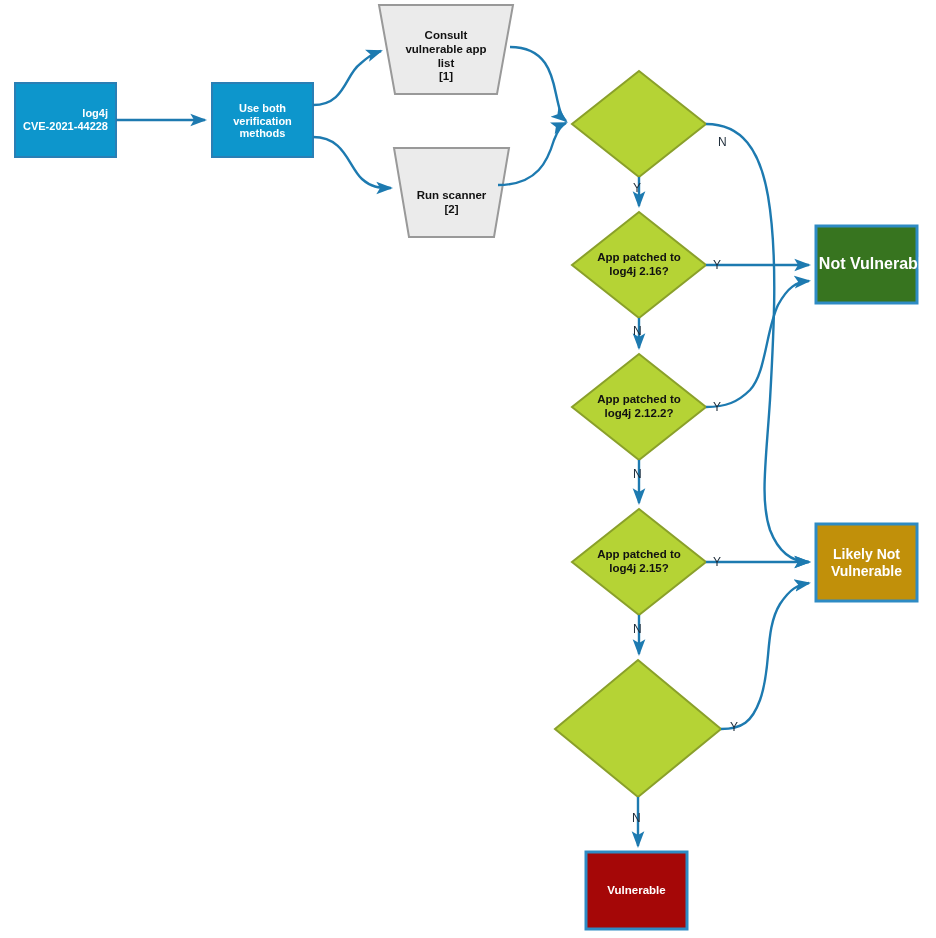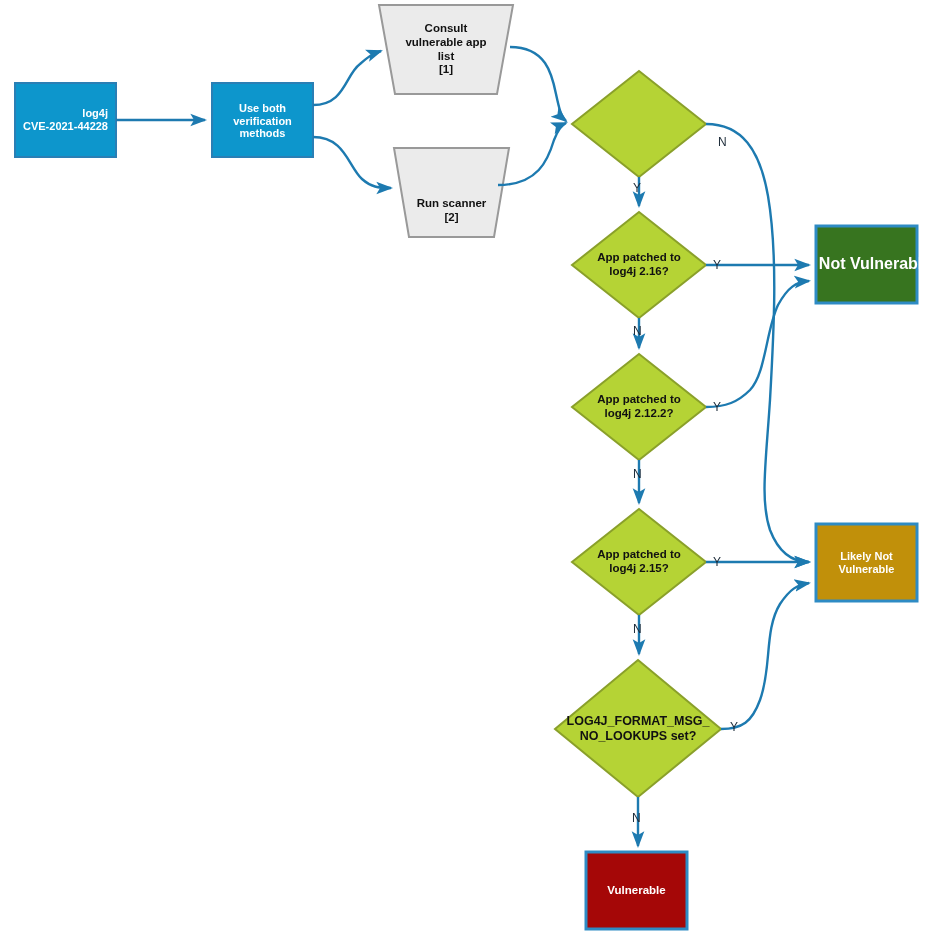--- a/index.html
+++ b/index.html
@@ -115,44 +115,42 @@
     </g>
   </svg>
 
   <div class="node-label label-white" style="left:15px; top:83px; width:101px; height:74px; font-size:11px;text-align:right;">log4j
 CVE-2021-44228</div>
 
   <div class="node-label label-white" style="left:212px; top:83px; width:101px; height:76px; font-size:11px;">Use both
 verification
 methods</div>
 
-  <div class="node-label label-dark" style="left:383px; top:5px; width:126px; height:89px; font-size:11.5px;">Consult
+  <div class="node-label label-dark" style="left:383px; top:12px; width:126px; height:89px; font-size:11.5px;">Consult
 vulnerable app
 list
 [1]</div>
 
-  <div class="node-label label-dark" style="left:396px; top:156px; width:111px; height:109px; font-size:11.5px;">Run scanner
+  <div class="node-label label-dark" style="left:396px; top:148px; width:111px; height:109px; font-size:11.5px;">Run scanner
 [2]</div>
 
 
   <div class="node-label label-dark" style="left:574px; top:235px; width:130px; height:60px; font-size:11.5px;">App patched to
 log4j 2.16?</div>
 
   <div class="node-label label-dark" style="left:572px; top:377px; width:134px; height:60px; font-size:11.5px;">App patched to
 log4j 2.12.2?</div>
 
   <div class="node-label label-dark" style="left:574px; top:532px; width:130px; height:60px; font-size:11.5px;">App patched to
 log4j 2.15?</div>
 
-  <div class="node-label label-dark" style="left:558px; top:699px; width:160px; height:60px; font-size:12.5px;">LOG4J_FORMAT_MSG_
-NO_LOOKUPS set?</div>
 
   <div class="node-label label-white" style="left:816px; top:226px; width:118px; height:77px; font-size:16px;">Not Vulnerable</div>
 
-  <div class="node-label label-white" style="left:816px; top:524px; width:101px; height:77px; font-size:11px;">Likely Not
+  <div class="node-label label-white" style="left:816px; top:524px; width:101px; height:77px; font-size:14px;">Likely Not
 Vulnerable</div>
 
   <div class="node-label label-white" style="left:586px; top:852px; width:101px; height:77px; font-size:11.5px;">Vulnerable</div>
 
   <div class="edge-label" style="left:633px; top:182px;">Y</div>
 
   <div class="edge-label" style="left:718px; top:136px;">N</div>
 
   <div class="edge-label" style="left:713px; top:259px;">Y</div>
 

